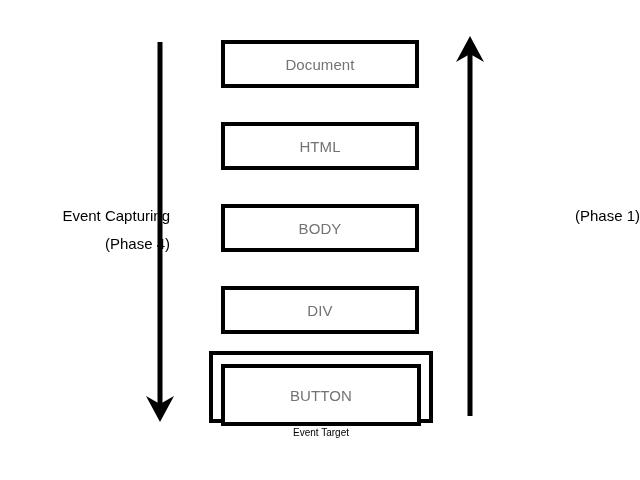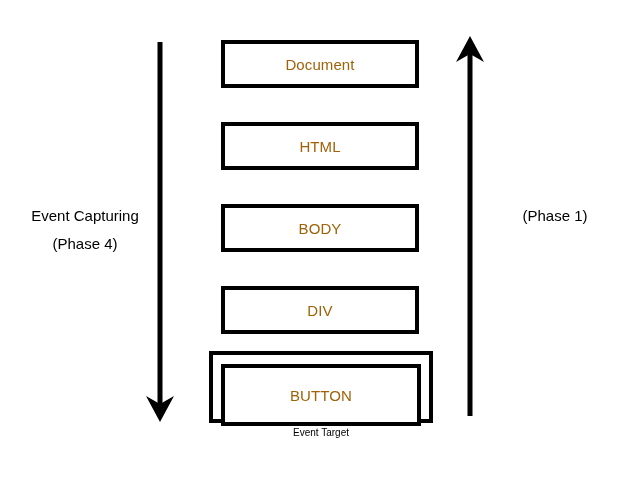--- a/index.html
+++ b/index.html
@@ -31,21 +31,21 @@
     border: 4px solid #000000;
     background: #ffffff;
     display: flex;
     align-items: center;
     justify-content: center;
   }
   .node-label {
     font-size: 15px;
     line-height: 1;
     letter-spacing: 0.1px;
-    color: #a16207;
+    color: #737373;
     white-space: nowrap;
   }
 
   #box-document { top: 40px; }
   #box-html     { top: 122px; }
   #box-body     { top: 204px; }
   #box-div      { top: 286px; }
 
   
   #target-outer {
@@ -101,21 +101,21 @@
   #label-capturing {
     left: 0px;
     top: 202px;
     width: 170px;
   }
   #label-bubbling {
     left: 470px;
     top: 202px;
     width: 170px;
   }
-  .phase-line { display: block; }
+  .phase-line { display: block; text-align: right; }
 </style>
 </head>
 <body>
 
 <div id="diagram">
 
   <svg id="arrow-capturing" class="arrow-svg" width="40" height="400" viewBox="0 0 40 400">
     <line x1="20" y1="12" x2="20" y2="374" stroke="#000000" stroke-width="5"></line>
     <polygon points="20,392 6,366 20,374 34,366" fill="#000000"></polygon>
   </svg>

